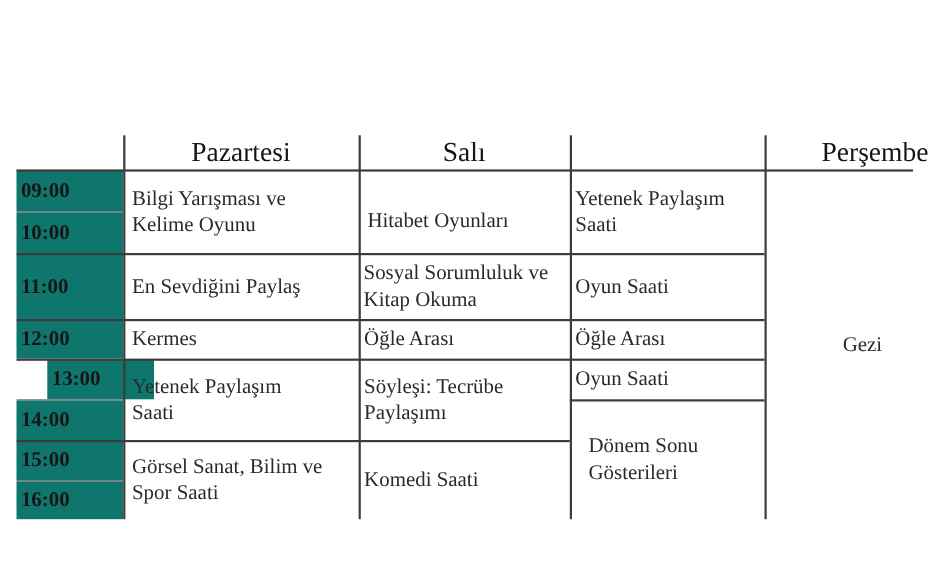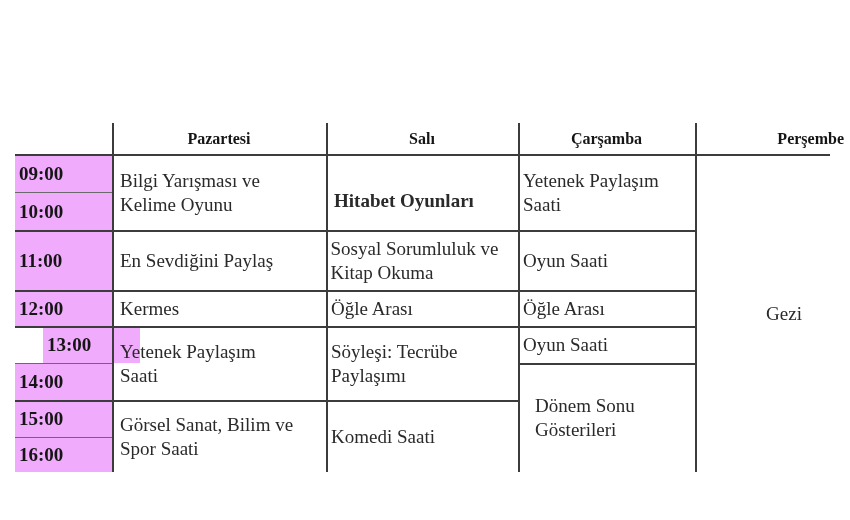--- a/index.html
+++ b/index.html
@@ -1,35 +1,34 @@
 <!DOCTYPE html>
 <html><head>
 <meta charset="utf-8">
 <style>
   html, body { margin:0; padding:0; }
   body { width:850px; height:520px; background:#ffffff; position:relative; overflow:hidden;
          font-family:"Liberation Serif","DejaVu Serif",serif; color:#1e1e1e; }
   .tbl { position:absolute; left:0; top:0; width:850px; height:520px; }
   .cell { position:absolute; box-sizing:border-box; display:flex; align-items:center; }
-  .hdr { font-weight:bold; font-size:16px; justify-content:center; color:#151515; }
-  .time { font-weight:bold; font-size:19px; padding-left:4px; background:#f0abfc; color:#151515; }
+  .hdr { font-weight:normal; font-size:25px; justify-content:center; color:#151515; }
+  .time { font-weight:bold; font-size:19px; padding-left:4px; background:#0f766e; color:#151515; }
   .act { font-size:19px; padding-left:6px; line-height:24px; color:#2a2a2a; }
   .center { justify-content:center; }
   .hl { position:absolute; height:2px; background:#3c3c3c; }
   .vl { position:absolute; width:2px; background:#3c3c3c; }
   .hl.thin { height:1px; background:#6a6a6a; }
 </style>
 </head>
 <body>
 
 <div class="tbl">
 
   <div class="cell hdr" style="left:112px; top:123px; width:214px; height:31px;">Pazartesi</div>
   <div class="cell hdr" style="left:326px; top:123px; width:192px; height:31px;">Salı</div>
-  <div class="cell hdr" style="left:518px; top:123px; width:177px; height:31px;">Çarşamba</div>
   <div class="cell hdr" style="left:695px; top:123px; width:155px; height:31px; justify-content:flex-end; padding-right:6px;">Perşembe</div>
 
   <div class="cell time" style="left:15px; top:155px; width:97px; height:37px;">09:00</div>
   <div class="cell time" style="left:15px; top:193px; width:97px; height:37px;">10:00</div>
   <div class="cell time" style="left:15px; top:231px; width:97px; height:59px;">11:00</div>
   <div class="cell time" style="left:15px; top:291px; width:97px; height:35px;">12:00</div>
   <div class="cell time" style="left:15px; top:327px; width:97px; height:36px;margin-left:28px;">13:00</div>
   <div class="cell time" style="left:15px; top:364px; width:97px; height:36px;">14:00</div>
   <div class="cell time" style="left:15px; top:401px; width:97px; height:36px;">15:00</div>
   <div class="cell time" style="left:15px; top:438px; width:97px; height:34px;">16:00</div>
@@ -43,21 +42,21 @@
   <div class="cell act" style="left:114px; top:291px; width:212px; height:35px;">
       <span>Kermes</span>
     </div>
   <div class="cell act" style="left:114px; top:327px; width:212px; height:73px;">
       <span style="width:175px;">Yetenek Paylaşım Saati</span>
     </div>
   <div class="cell act" style="left:114px; top:401px; width:212px; height:71px;">
       <span style="width:200px;">Görsel Sanat, Bilim ve Spor Saati</span>
     </div>
 
-  <div class="cell act" style="left:328px; top:155px; width:190px; height:91px;font-weight:bold;">
+  <div class="cell act" style="left:328px; top:155px; width:190px; height:91px;">
       <span>Hitabet Oyunları</span>
     </div>
   <div class="cell act" style="left:328px; top:231px; width:190px; height:59px; padding-left:1px;justify-content:center;">
       <span style="width:186px;">Sosyal Sorumluluk ve Kitap Okuma</span>
     </div>
   <div class="cell act" style="left:328px; top:291px; width:190px; height:35px; padding-left:3px;">
       <span>Öğle Arası</span>
     </div>
   <div class="cell act" style="left:328px; top:327px; width:190px; height:73px; padding-left:3px;">
       <span style="width:180px;">Söyleşi: Tecrübe Paylaşımı</span>

